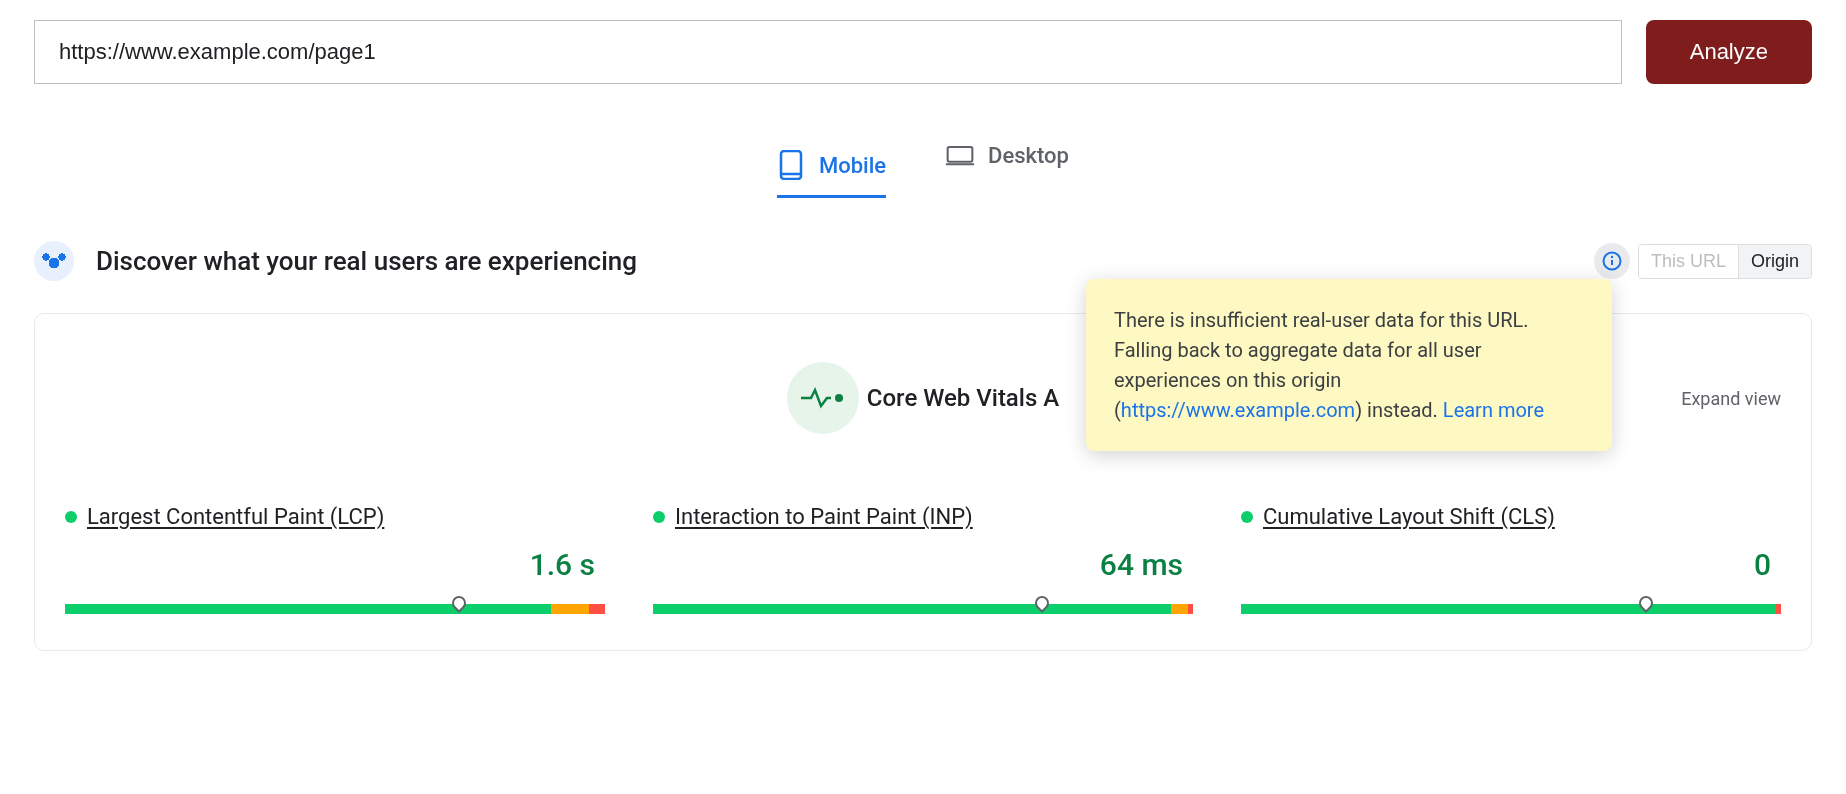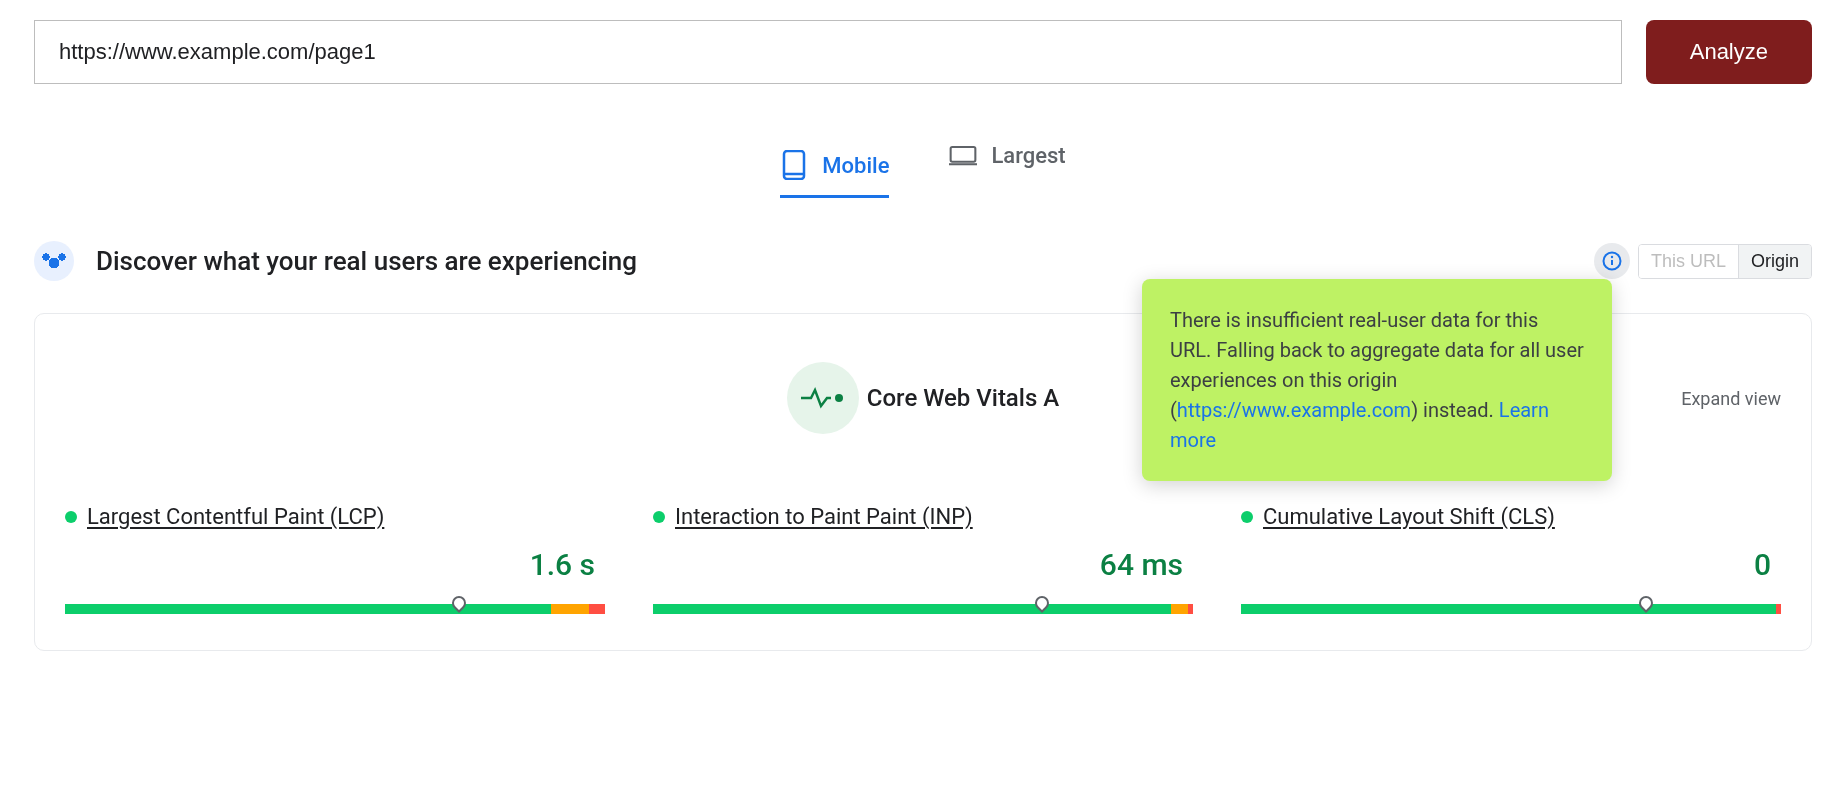--- a/index.html
+++ b/index.html
@@ -85,22 +85,22 @@
     background: #fff;
     border: none;
     cursor: pointer;
   }
   .toggle-btn.disabled { color: #bdbdbd; background: #fff; cursor: default; }
   .toggle-btn.selected { background: #f1f3f4; color: #202124; border-left: 1px solid #dadce0; }
   .tooltip {
     position: absolute;
     top: 36px;
     right: 200px;
-    width: 470px;
-    background: #bef264;
+    width: 526px;
+    background: #fef9c3;
     border-radius: 8px;
     box-shadow: 0 4px 20px rgba(0,0,0,0.18);
     padding: 26px 28px;
     font-size: 20px;
     line-height: 1.5;
     color: #3c4043;
     z-index: 10;
   }
   .tooltip a { color: #1a73e8; text-decoration: none; }
   .card {
@@ -168,21 +168,21 @@
     </span>
     <span>Mobile</span>
   </div>
   <div class="tab">
     <span class="dev-icon">
       <svg width="34" height="26" viewBox="0 0 34 26">
           <rect x="2" y="2" width="30" height="18" rx="2" fill="none" stroke="#5f6368" stroke-width="2.5"></rect>
           <line x1="0" y1="23" x2="34" y2="23" stroke="#5f6368" stroke-width="2.5"></line>
         </svg>
     </span>
-    <span>Largest</span>
+    <span>Desktop</span>
   </div>
 </div>
 
 <div class="header-row">
   <div class="header-left">
     <div class="users-icon"></div>
     <h2 class="section-title">Discover what your real users are experiencing</h2>
   </div>
   <div class="header-right">
     <div class="info-icon">

